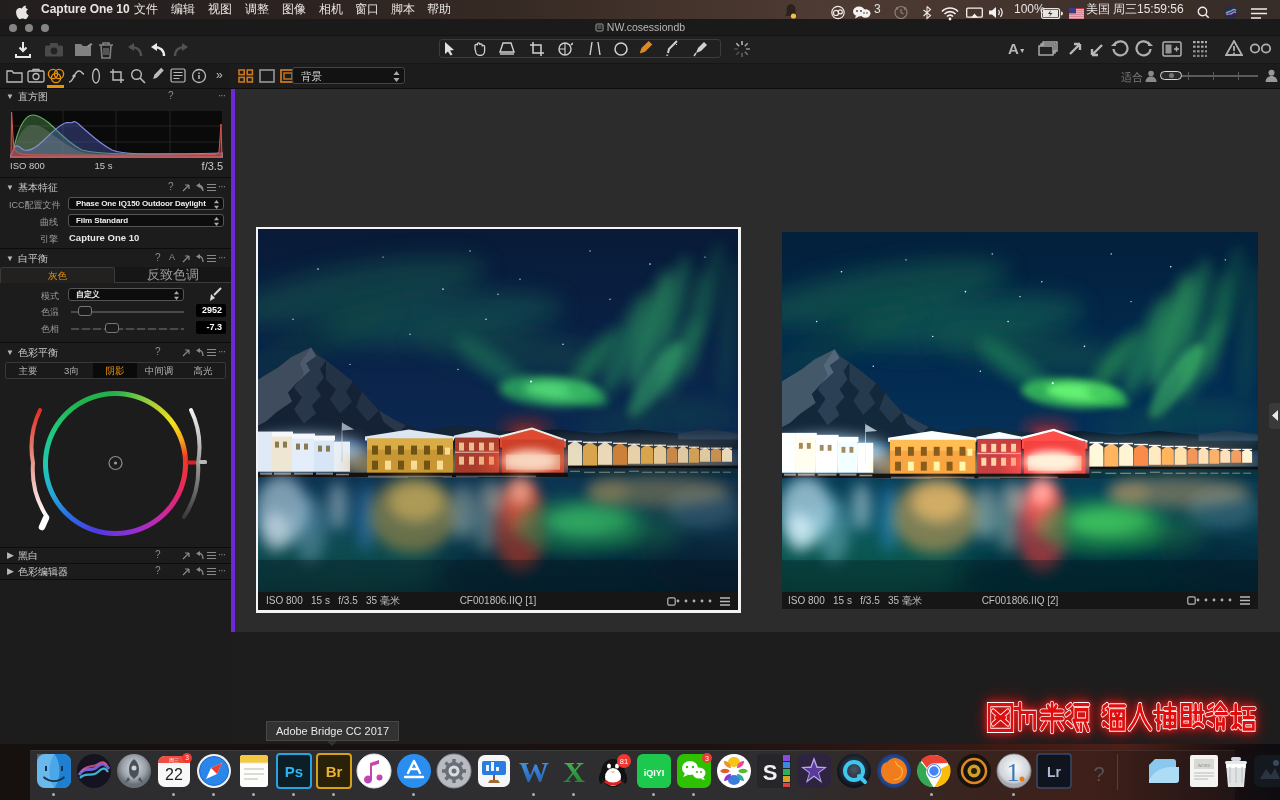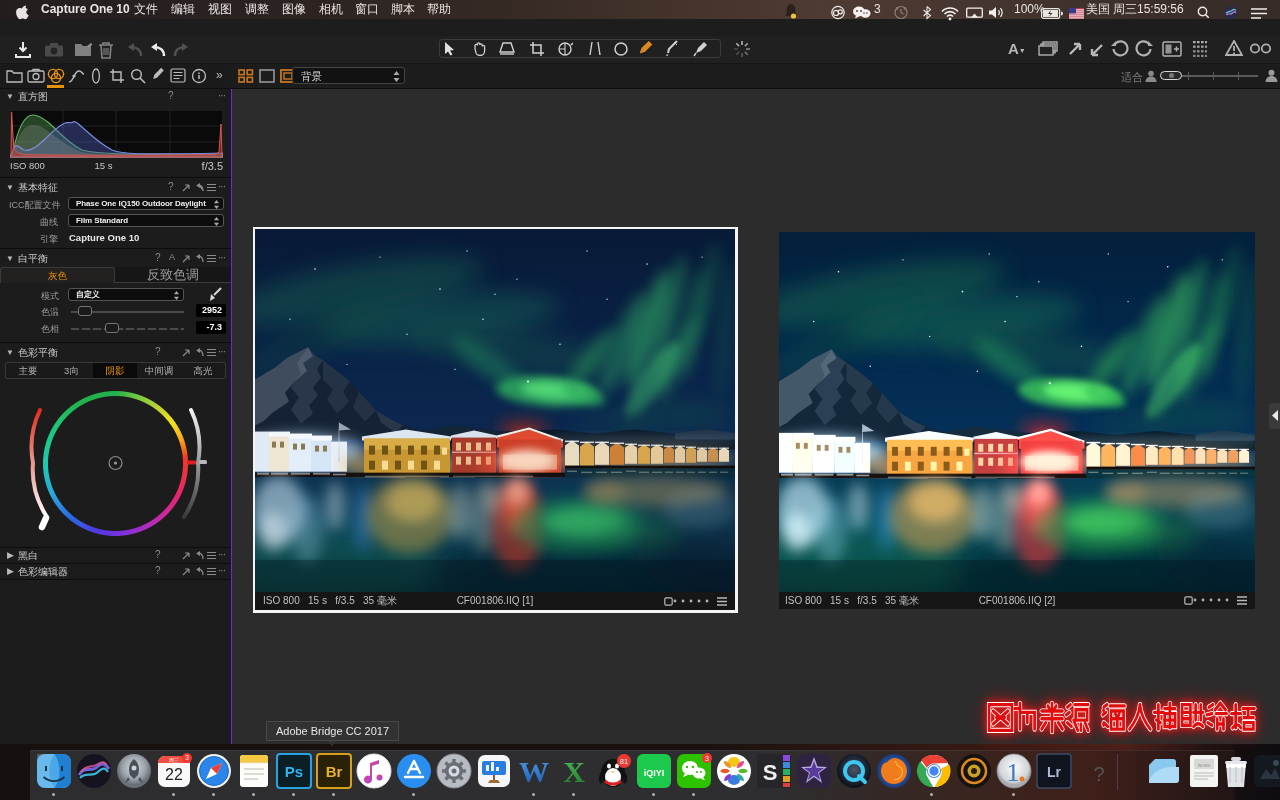--- a/index.html
+++ b/index.html
@@ -26,21 +26,21 @@
 .divider{position:absolute;left:0;width:231px;height:1px;background:#0c0c0c}
 .drop{position:absolute;height:13px;background-image:linear-gradient(#aaa,#aaa),linear-gradient(#aaa,#aaa);background-size:0 0;background-color:#0d0d0d;border:1px solid #555;border-radius:3px;color:#f0f0f0;font-size:8px;letter-spacing:-.1px;font-weight:bold;line-height:12px;padding-left:7px;white-space:nowrap}
 .drop:after{content:"⯅\A⯆";display:none}
 .vbox{position:absolute;width:30px;height:13px;background:#000;border-radius:2px;color:#fff;font-size:9px;font-weight:bold;text-align:right;padding-right:4px;line-height:13px}
 .cbtab{position:absolute;top:274px;height:15px;color:#b0b0b0;font-size:9.5px;text-align:center;line-height:15px}
 #wheel{position:absolute;left:42px;top:301px;width:147px;height:147px;border-radius:50%;
  background:conic-gradient(from 0deg,#22b14c,#7ac943 20deg,#c8d42e 40deg,#f2e418 55deg,#f7a81b 70deg,#ef3b24 85deg,#e8256b 115deg,#c32aa8 142deg,#8e2fd6 168deg,#5039e0 195deg,#2b6ae4 220deg,#28a8d8 244deg,#1ec8b4 268deg,#1fc878 300deg,#22b14c 330deg);
  -webkit-mask:radial-gradient(circle,transparent 0 67px,#000 68px 72px,transparent 73px);
  mask:radial-gradient(circle,transparent 0 67px,#000 68px 72px,transparent 73px)}
 
-#viewer{position:absolute;left:231px;top:70px;width:1049px;height:655px;background:#2d2c2c;border-left:1px solid #6d28d9}
+#viewer{position:absolute;left:231px;top:70px;width:1049px;height:543px;background:#2d2c2c;border-left:4px solid #6d28d9}
 
 #lframe{position:absolute;left:20.5px;top:137.5px;width:485px;height:386px;background:#f4f4f4}
 #lphoto{position:absolute;left:2.5px;top:2.5px;width:480px;height:363px}
 #lstatus{position:absolute;left:2.5px;top:365.5px;width:480px;height:18px;background:#161616}
 #rframe{position:absolute;left:547px;top:142.5px;width:476px;height:377px}
 #rphoto{position:absolute;left:0;top:0;width:476px;height:360px;filter:brightness(1.14) saturate(1.03) hue-rotate(-9deg)}
 #rstatus{position:absolute;left:0;top:360px;width:476px;height:17px;background:#161616}
 .statxt{position:absolute;color:#c2c0be;font-size:10px;line-height:18px;white-space:nowrap}
 
 #wallstrip{position:absolute;left:0;top:744px;width:1280px;height:56px;
@@ -307,20 +307,29 @@
             <rect x="58" y="243" width="17" height="2"></rect>
             <rect x="78" y="244" width="13" height="1.6"></rect>
             <rect x="110" y="246" width="84" height="1.6" opacity=".7"></rect>
             <rect x="198" y="246" width="80" height="1.4" opacity=".6"></rect>
 </g>
 <rect x="0" y="330" width="480" height="32" fill="#05121e" opacity=".35"></rect>
 </g>
       </defs>
     </svg>
   <div id="window">
+    <div id="titlebar">
+      <div class="tl" style="left:9px"></div>
+        <div class="tl" style="left:25px"></div>
+        <div class="tl" style="left:41px"></div>
+      <div id="titletext"><svg width="9" height="9" viewBox="0 0 9 9" style="vertical-align:-1px">
+            <rect x="1" y="1" width="7" height="7" rx="1" fill="none" stroke="#9a9a9a" stroke-width="1"></rect>
+            <path d="M2.5 3h4M2.5 5h4" stroke="#9a9a9a" stroke-width=".8"></path>
+          </svg> NW.cosessiondb</div>
+    </div>
     <div id="toolbar">
       <svg style="position:absolute;left:14px;top:5px" width="18" height="18" viewBox="0 0 18 18">
           <path d="M9 1v9M5.5 6.5L9 10l3.5-3.5" stroke="#e8e8e8" stroke-width="2" fill="none"></path>
           <path d="M2 13v3h14v-3" stroke="#e8e8e8" stroke-width="2" fill="none"></path>
         </svg>
       <svg style="position:absolute;left:45px;top:7px" width="18" height="14" viewBox="0 0 18 14" opacity=".35">
           <rect x="0" y="2.5" width="18" height="11" rx="1.5" fill="#9a9a9a"></rect>
           <rect x="5" y="0" width="8" height="4" rx="1" fill="#9a9a9a"></rect>
           <circle cx="9" cy="8" r="3.4" fill="#2a2a2a"></circle>
         </svg>

